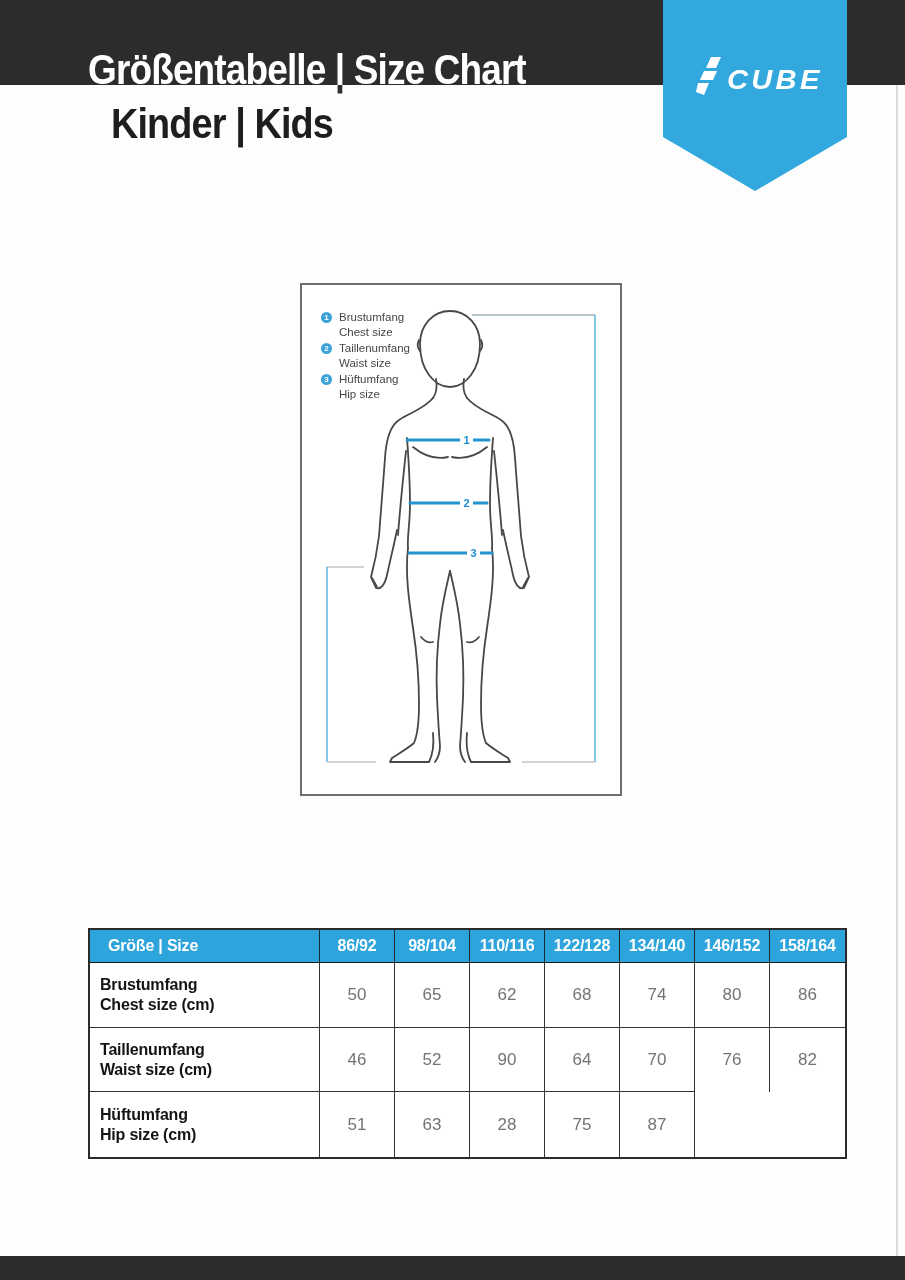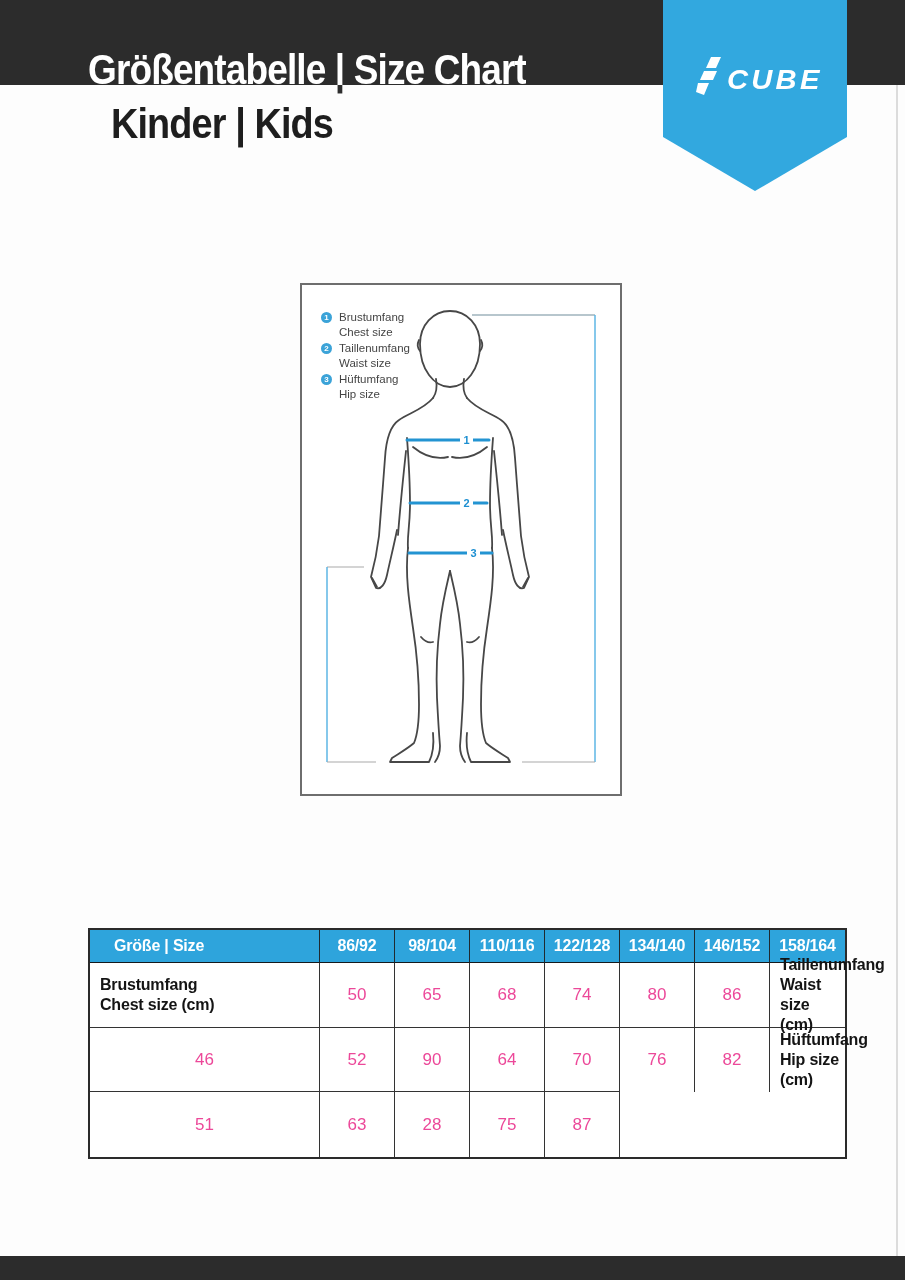--- a/index.html
+++ b/index.html
@@ -64,26 +64,26 @@
     border:2px solid #2b2b2b;background:#fff;
   }
   .size-table > div{border-right:1px solid #333;border-bottom:1px solid #333;}
   .size-table > div:nth-child(8n){border-right:none;}
   .size-table > div:nth-last-child(-n+8){border-bottom:none;}
   .th{
     background:#2ea4dc;color:#fff;font-weight:bold;font-size:16px;letter-spacing:-.2px;
     display:flex;align-items:center;justify-content:center;
     border-right-color:#1f2a30 !important;border-bottom-color:#15191c !important;
   }
-  .th.corner{justify-content:flex-start;padding-left:24px;}
+  .th.corner{justify-content:flex-start;padding-left:18px;}
   .tl{
     display:flex;flex-direction:column;justify-content:center;padding-left:10px;
     font-weight:bold;font-size:16px;line-height:20px;color:#141414;letter-spacing:-.2px;
   }
-  .td{display:flex;align-items:center;justify-content:center;font-size:17px;color:#ec4899;}
+  .td{display:flex;align-items:center;justify-content:center;font-size:17px;color:#737373;}
 </style>
 </head>
 <body>
 
 <div id="canvas">
 
   <div class="topbar"></div>
   <div class="bottombar"></div>
   <div class="edge-shadow"></div>
 
@@ -186,20 +186,21 @@
     <div class="th">134/140</div>
     <div class="th">146/152</div>
     <div class="th">158/164</div>
 
     <div class="tl">
       <div>Brustumfang</div>
       <div>Chest size (cm)</div>
     </div>
     <div class="td">50</div>
     <div class="td">65</div>
+    <div class="td">62</div>
     <div class="td">68</div>
     <div class="td">74</div>
     <div class="td">80</div>
     <div class="td">86</div>
 
     <div class="tl">
       <div>Taillenumfang</div>
       <div>Waist size (cm)</div>
     </div>
     <div class="td">46</div>

